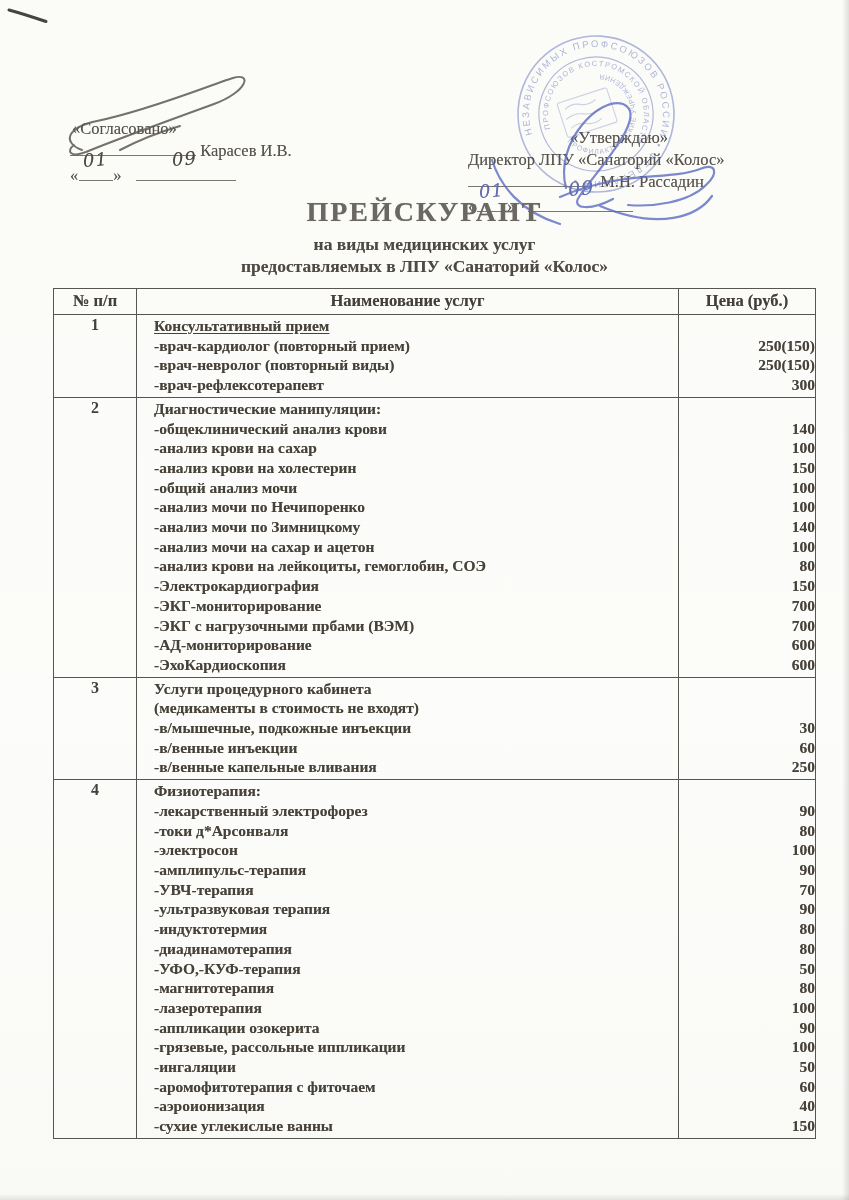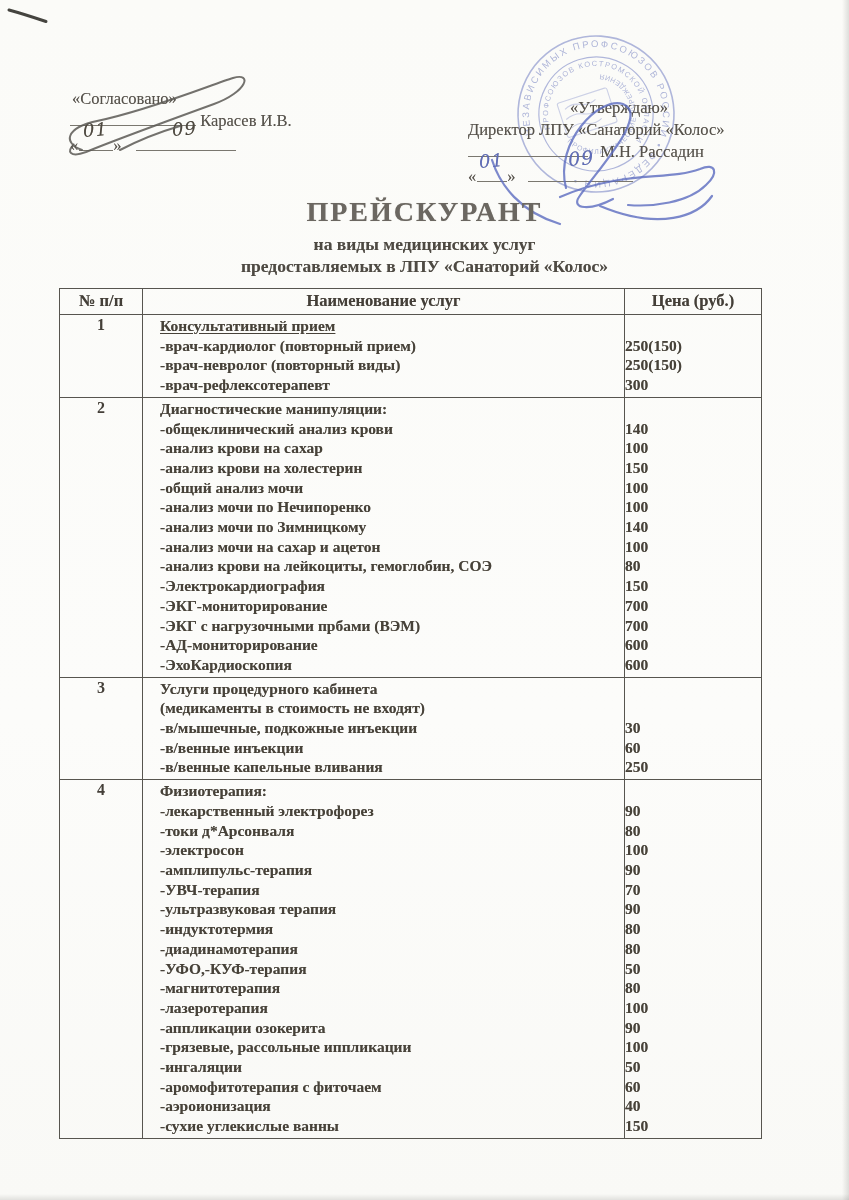--- a/index.html
+++ b/index.html
@@ -12,21 +12,21 @@
   }
   
   .edge-right { position:absolute; right:0; top:0; width:7px; height:100%;
     background:linear-gradient(to left, rgba(90,90,85,.18), rgba(0,0,0,0)); }
   .edge-bottom { position:absolute; left:0; bottom:0; width:100%; height:6px;
     background:linear-gradient(to top, rgba(90,90,85,.15), rgba(0,0,0,0)); }
   .artifact-svg { position:absolute; left:0; top:0; pointer-events:none; }
 
   
   .approve { position:absolute; font-size:16.5px; color:#56524b;
-    text-shadow:0 0 .6px rgba(90,85,80,.45); line-height:22px; }
+    text-shadow:0 0 .6px rgba(90,85,80,.45); line-height:22px;margin-top:30px; }
   .approve-left  { left:70px;  top:88px;  width:330px; }
   .approve-right { left:468px; top:97px;  width:300px; }
   .approve .ttl-center { text-align:center; width:230px; }
   .sign-line { display:inline-block; border-bottom:1px solid #7a776f; height:15px; vertical-align:baseline; }
   .date-row { margin-top:3px; letter-spacing:1px; }
   .hand { font-style:italic; font-family:"DejaVu Serif",serif; transform:rotate(-5deg);
     display:inline-block; }
   .hand-dark { color:#4d483f; }
   .hand-blue { color:#5e6cba; }
   .pos-abs { position:absolute; }
@@ -40,35 +40,35 @@
 
   
   .doc-title { position:absolute; left:0; top:196px; width:100%; text-align:center; }
   .doc-title .t1 { font-size:28px; letter-spacing:2px; color:#6b6761; font-weight:bold;
      text-shadow:0 0 .7px rgba(110,105,98,.5); }
   .doc-title .t2, .doc-title .t3 { font-size:17.5px; font-weight:bold; color:#4e4a43;
      text-shadow:0 0 .6px rgba(80,75,68,.45); line-height:22px; }
   .doc-title .t2 { margin-top:5px; }
 
   
-  .price-table { position:absolute; left:59px; top:288px; width:703px;
+  .price-table { position:absolute; left:53px; top:288px; width:763px;
     border:1.6px solid #57554f; }
   .t-head { display:grid; grid-template-columns:83px 1fr 136px;
     border-bottom:1.6px solid #57554f; }
   .t-head .cell { font-weight:bold; font-size:16.5px; text-align:center;
     padding:2px 0 3px; color:#443f38; text-shadow:0 0 .6px rgba(70,65,58,.5); }
   .t-row { display:grid; grid-template-columns:83px 1fr 136px; }
   .t-row + .t-row { border-top:1.6px solid #57554f; }
   .cell-num { text-align:center; font-weight:bold; font-size:16px; padding-top:1px;
     border-right:1.6px solid #57554f; color:#443f38; }
   .cell-name { border-right:1.6px solid #57554f; padding:1px 8px 2px 17px; }
   .cell-price { padding:1px 0 2px; }
   .line { font-weight:bold; font-size:15.5px; line-height:19.7px; white-space:nowrap;
     color:#474239; text-shadow:0 0 .6px rgba(72,66,58,.45); }
-  .cell-price .line { text-align:left; }
+  .cell-price .line { text-align:right; }
   .u { text-decoration:underline; text-underline-offset:2px; }
 </style>
 </head>
 <body>
 
 <div class="page">
 
   <div class="edge-right"></div>
   <div class="edge-bottom"></div>
   <svg class="artifact-svg" width="80" height="40">

